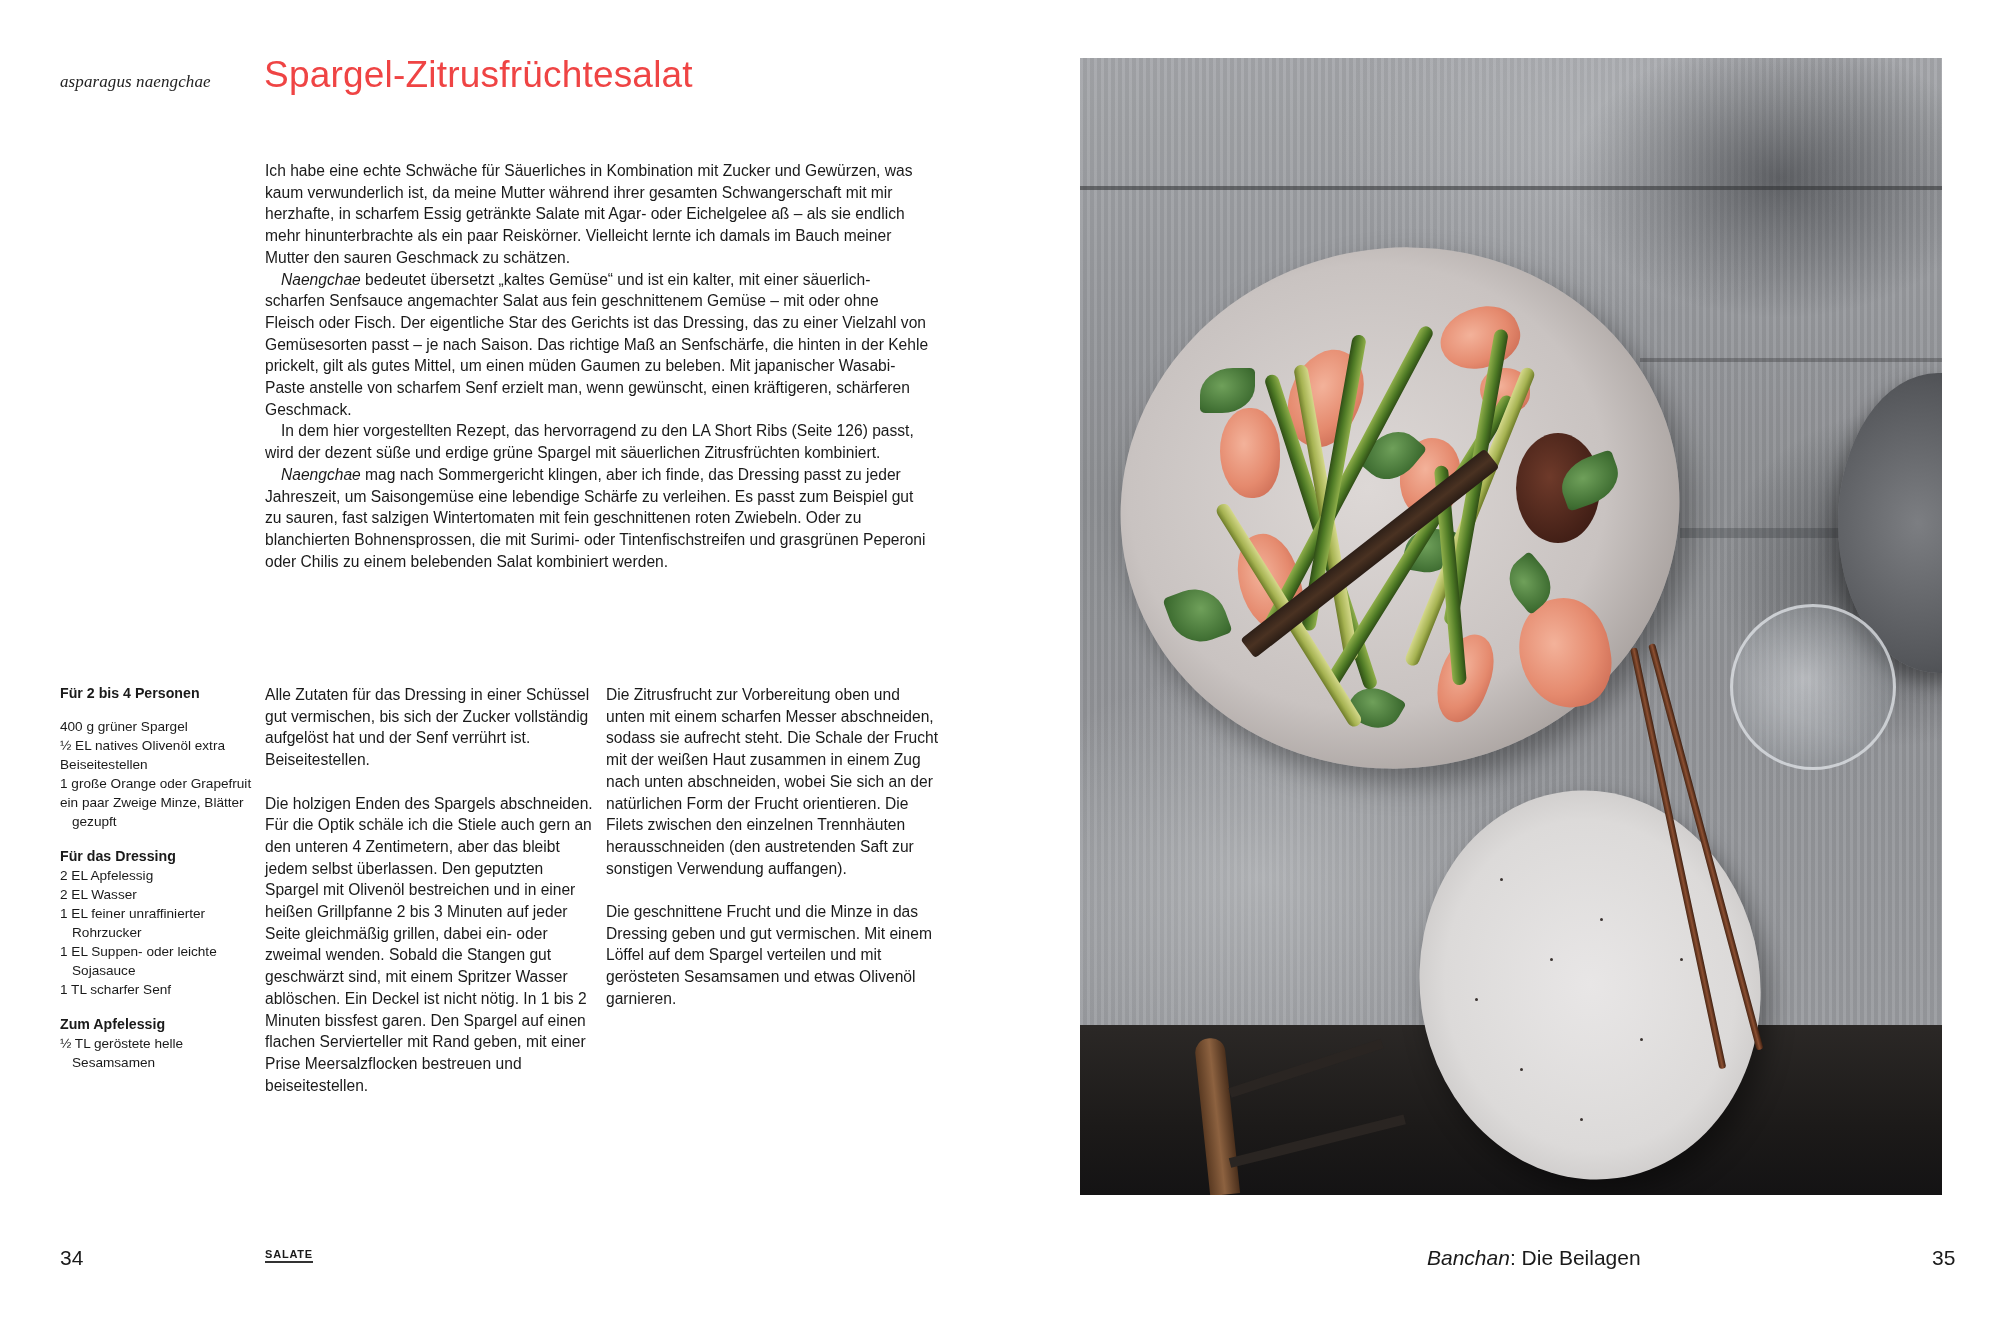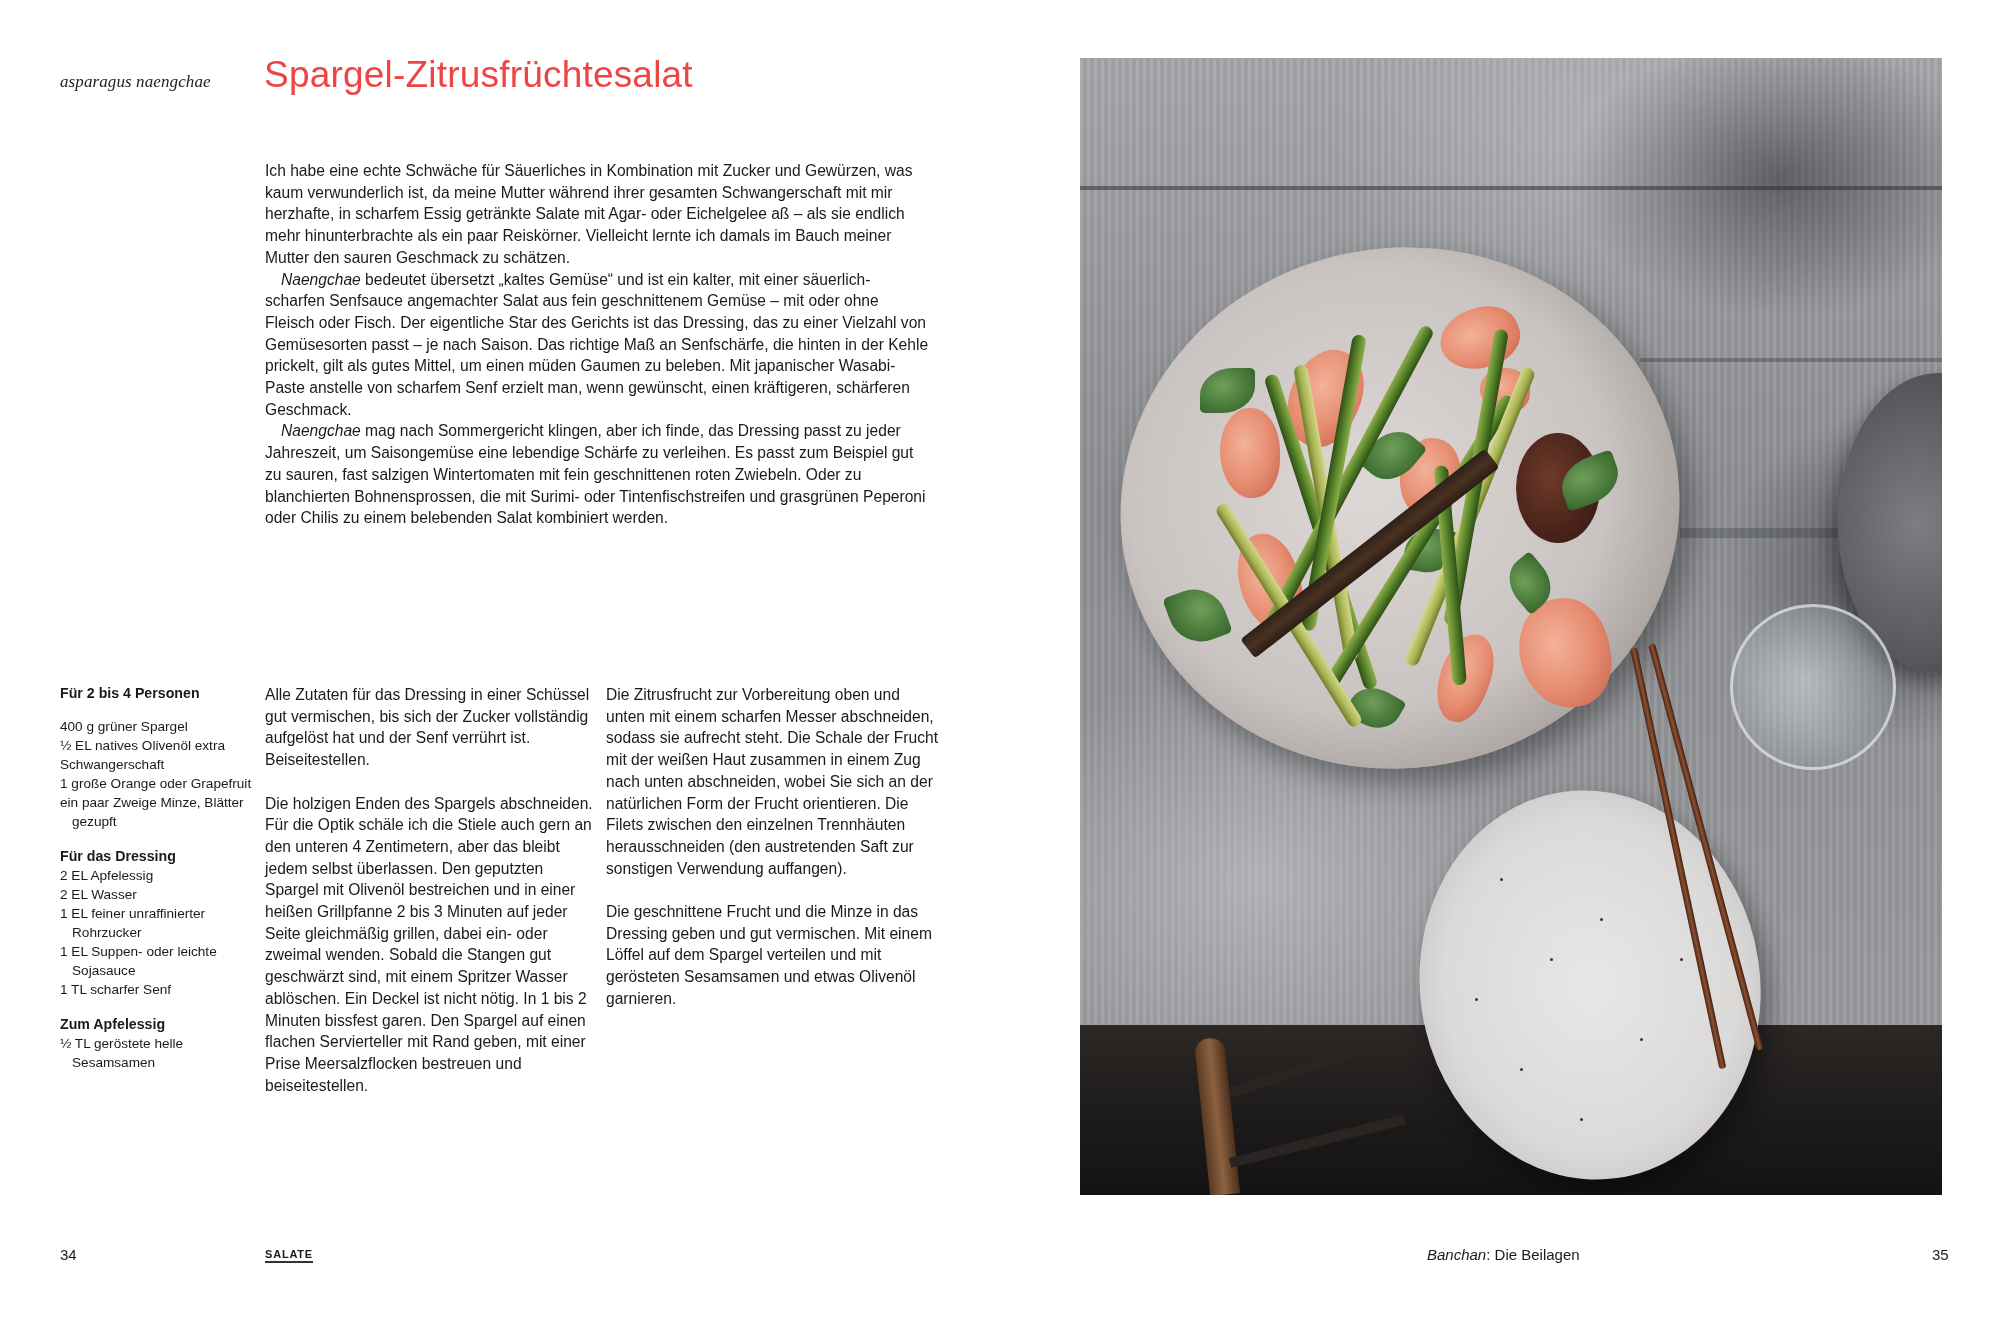--- a/index.html
+++ b/index.html
@@ -16,21 +16,21 @@
   .intro em { font-style:italic; }
   .ingredients { left:60px; top:684px; width:200px; font-size:13.6px; line-height:19px; }
   .ing-group { margin-bottom:16px; }
   .ing-head { font-weight:bold; font-size:14.2px; margin-bottom:0; }
   .ing-head.first { margin-bottom:14px; }
   .ing-item { padding-left:12px; text-indent:-12px; }
   .col { top:684px; width:335px; font-size:15.6px; line-height:21.7px; }
   .col p { margin:0 0 21.7px 0; }
   .col2 { left:265px; }
   .col3 { left:606px; }
-  .footer { top:1246px; font-size:15px; }
+  .footer { top:1246px; font-size:21px; }
   .pg-left { left:60px; }
   .section { left:265px; font-weight:bold; font-size:11px; letter-spacing:0.8px;
              border-bottom:2px solid #333; padding-bottom:1px; top:1248px; }
   .running { left:1427px; }
   .running em { font-style:italic; }
   .pg-right { left:1932px; }
   
   .photo { left:1080px; top:58px; width:862px; height:1137px; overflow:hidden;
            background:#8d8f93; }
   .stone { position:absolute; left:0; top:0; width:862px; height:967px;
@@ -78,29 +78,30 @@
 </style>
 </head>
 <body>
 
 <div class="abs subtitle">asparagus naengchae</div>
 <h1 class="abs title">Spargel-Zitrusfrüchtesalat</h1>
 
 <div class="abs intro">
   <p>Ich habe eine echte Schwäche für Säuerliches in Kombination mit Zucker und Gewürzen, was kaum verwunderlich ist, da meine Mutter während ihrer gesamten Schwangerschaft mit mir herzhafte, in scharfem Essig getränkte Salate mit Agar- oder Eichelgelee aß – als sie endlich mehr hinunterbrachte als ein paar Reiskörner. Vielleicht lernte ich damals im Bauch meiner Mutter den sauren Geschmack zu schätzen.</p>
   <p class="indent"><em>Naengchae</em><span> bedeutet übersetzt „kaltes Gemüse“ und ist ein kalter, mit einer säuerlich-scharfen Senfsauce angemachter Salat aus fein geschnittenem Gemüse – mit oder ohne Fleisch oder Fisch. Der eigentliche Star des Gerichts ist das Dressing, das zu einer Vielzahl von Gemüsesorten passt – je nach Saison. Das richtige Maß an Senfschärfe, die hinten in der Kehle prickelt, gilt als gutes Mittel, um einen müden Gaumen zu beleben. Mit japanischer Wasabi-Paste anstelle von scharfem Senf erzielt man, wenn gewünscht, einen kräftigeren, schärferen Geschmack.</span></p>
+  <p class="indent">In dem hier vorgestellten Rezept, das hervorragend zu den LA Short Ribs (Seite 126) passt, wird der dezent süße und erdige grüne Spargel mit säuerlichen Zitrusfrüchten kombiniert.</p>
   <p class="indent"><em>Naengchae</em><span> mag nach Sommergericht klingen, aber ich finde, das Dressing passt zu jeder Jahreszeit, um Saisongemüse eine lebendige Schärfe zu verleihen. Es passt zum Beispiel gut zu sauren, fast salzigen Wintertomaten mit fein geschnittenen roten Zwiebeln. Oder zu blanchierten Bohnensprossen, die mit Surimi- oder Tintenfischstreifen und grasgrünen Peperoni oder Chilis zu einem belebenden Salat kombiniert werden.</span></p>
 </div>
 
 <div class="abs ingredients">
   <div class="ing-head first">Für 2 bis 4 Personen</div>
   <div class="ing-group">
     <div class="ing-item">400 g grüner Spargel</div>
     <div class="ing-item">½ EL natives Olivenöl extra</div>
-    <div class="ing-item">Schwangerschaft</div>
+    <div class="ing-item">Beiseitestellen</div>
     <div class="ing-item">1 große Orange oder Grapefruit</div>
     <div class="ing-item">ein paar Zweige Minze, Blätter gezupft</div>
   </div>
   <div class="ing-group">
     <div class="ing-head">Für das Dressing</div>
     <div class="ing-item">2 EL Apfelessig</div>
     <div class="ing-item">2 EL Wasser</div>
     <div class="ing-item">1 EL feiner unraffinierter Rohrzucker</div>
     <div class="ing-item">1 EL Suppen- oder leichte Sojasauce</div>
     <div class="ing-item">1 TL scharfer Senf</div>

